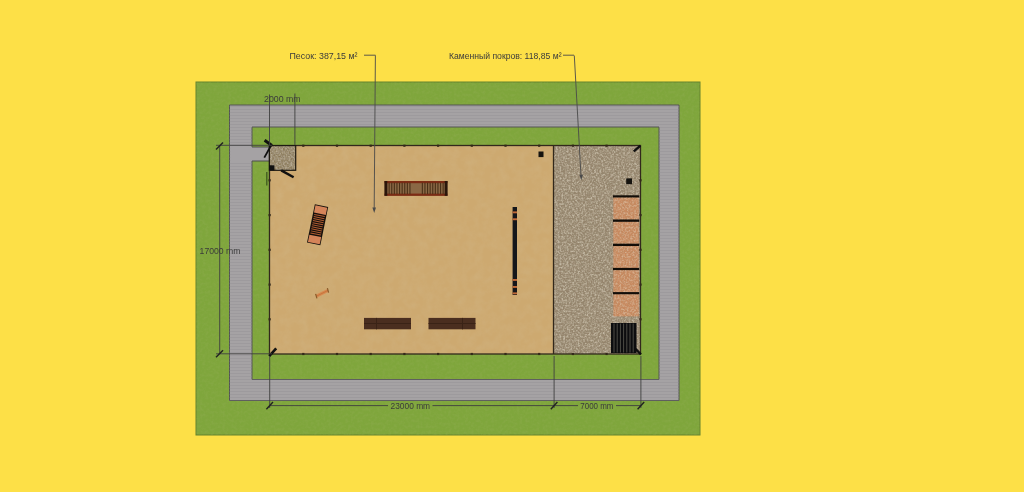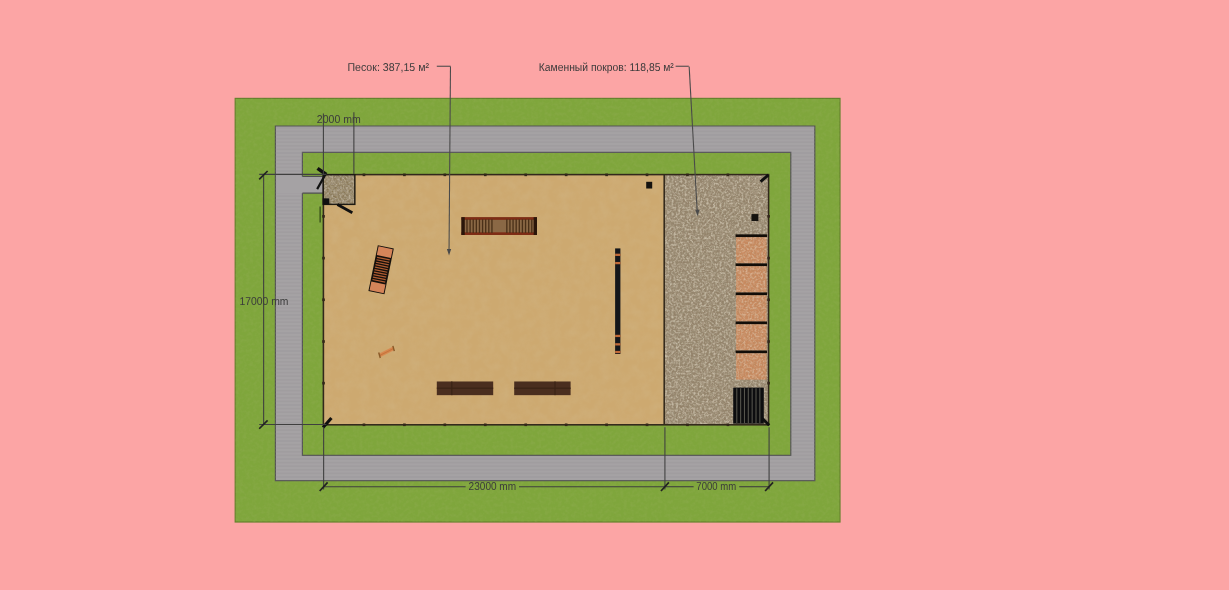--- a/index.html
+++ b/index.html
@@ -1,16 +1,16 @@
 <!DOCTYPE html>
 <html><head>
 <meta charset="utf-8">
 <style>
   html,body{margin:0;padding:0;background:#ffffff;}
-  #stage{position:relative;width:1024px;height:492px;background:#fca5a5;overflow:hidden;}
+  #stage{position:relative;width:1024px;height:492px;background:#fde047;overflow:hidden;}
   svg{display:block;}
   text{font-family:"Liberation Sans", sans-serif;fill:#3b3b3b;}
 </style>
 </head>
 <body>
 <div id="stage">
 <svg width="1024" height="492" viewBox="0 0 1024 492">
 <defs>
   <filter id="fGrass" x="0%" y="0%" width="100%" height="100%">
     <feTurbulence type="fractalNoise" baseFrequency="0.35" numOctaves="2" seed="11" result="t"></feTurbulence>

